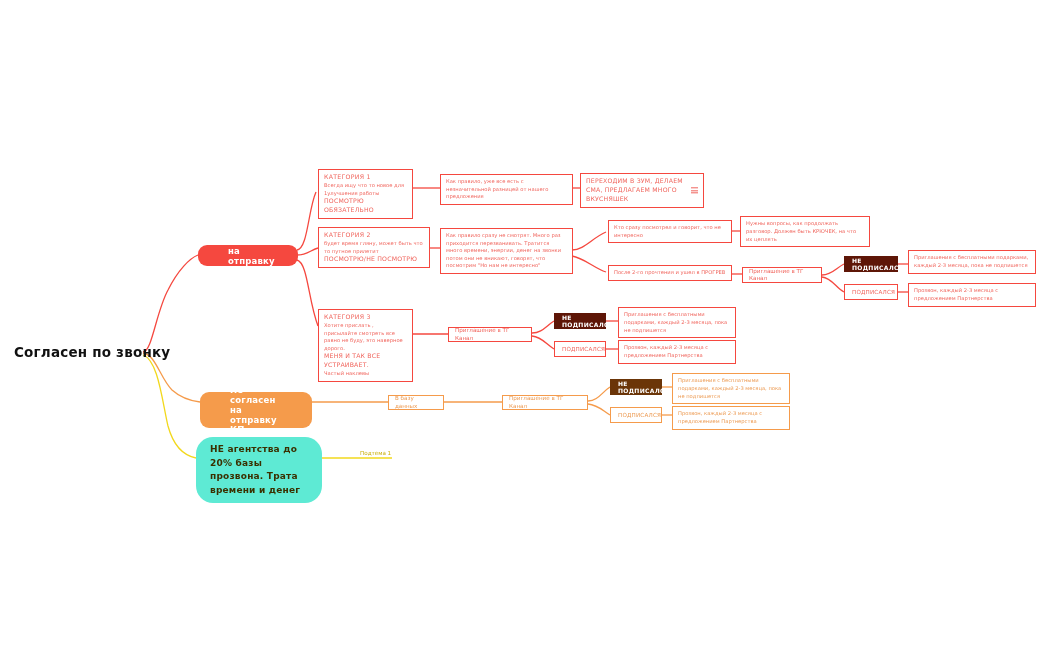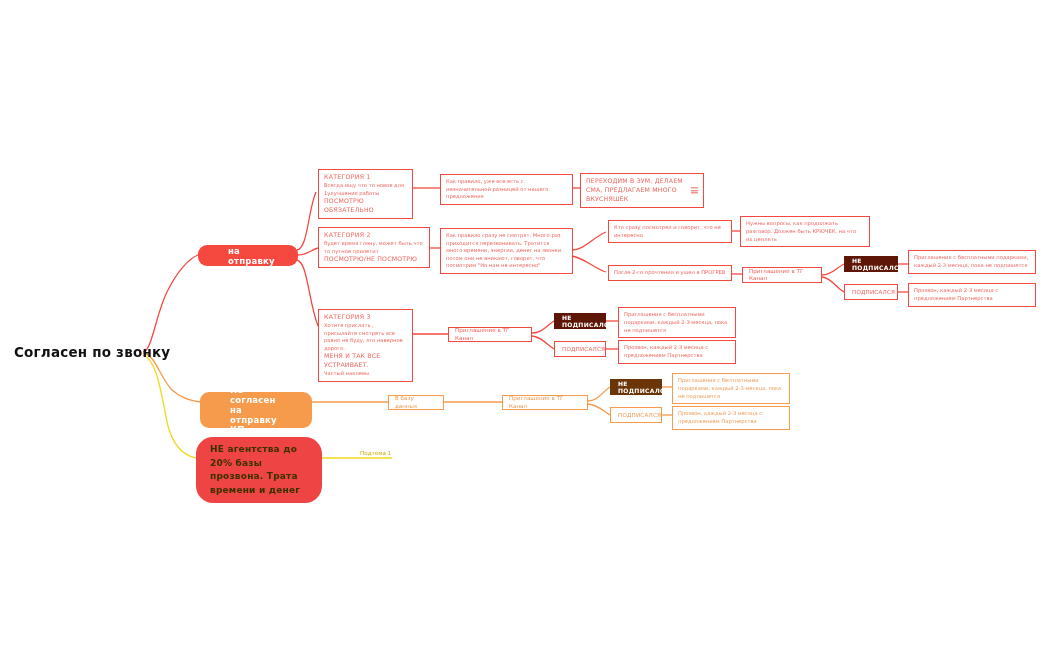--- a/index.html
+++ b/index.html
@@ -26,21 +26,21 @@
   .pill{
     border-radius:9px;
     color:#fff;font-weight:700;
     display:flex;align-items:center;
     padding:0 30px;
     letter-spacing:.2px;
   }
   .pill.red{background:#F5483F;font-size:8.5px;}
   .pill.orange{background:#F59B4B;font-size:8.5px;}
   .pill.yellow{
-    background:#ef4444;color:#3a3000;font-size:9px;
+    background:#5eead4;color:#3a3000;font-size:9px;
     border-radius:17px;padding:6px 14px;display:block;line-height:1.5;
     font-weight:700;
   }
 
   
   .box{
     background:#fff;border:1px solid;
     padding:3px 5px;
     line-height:1.45;
     font-size:5.2px;

